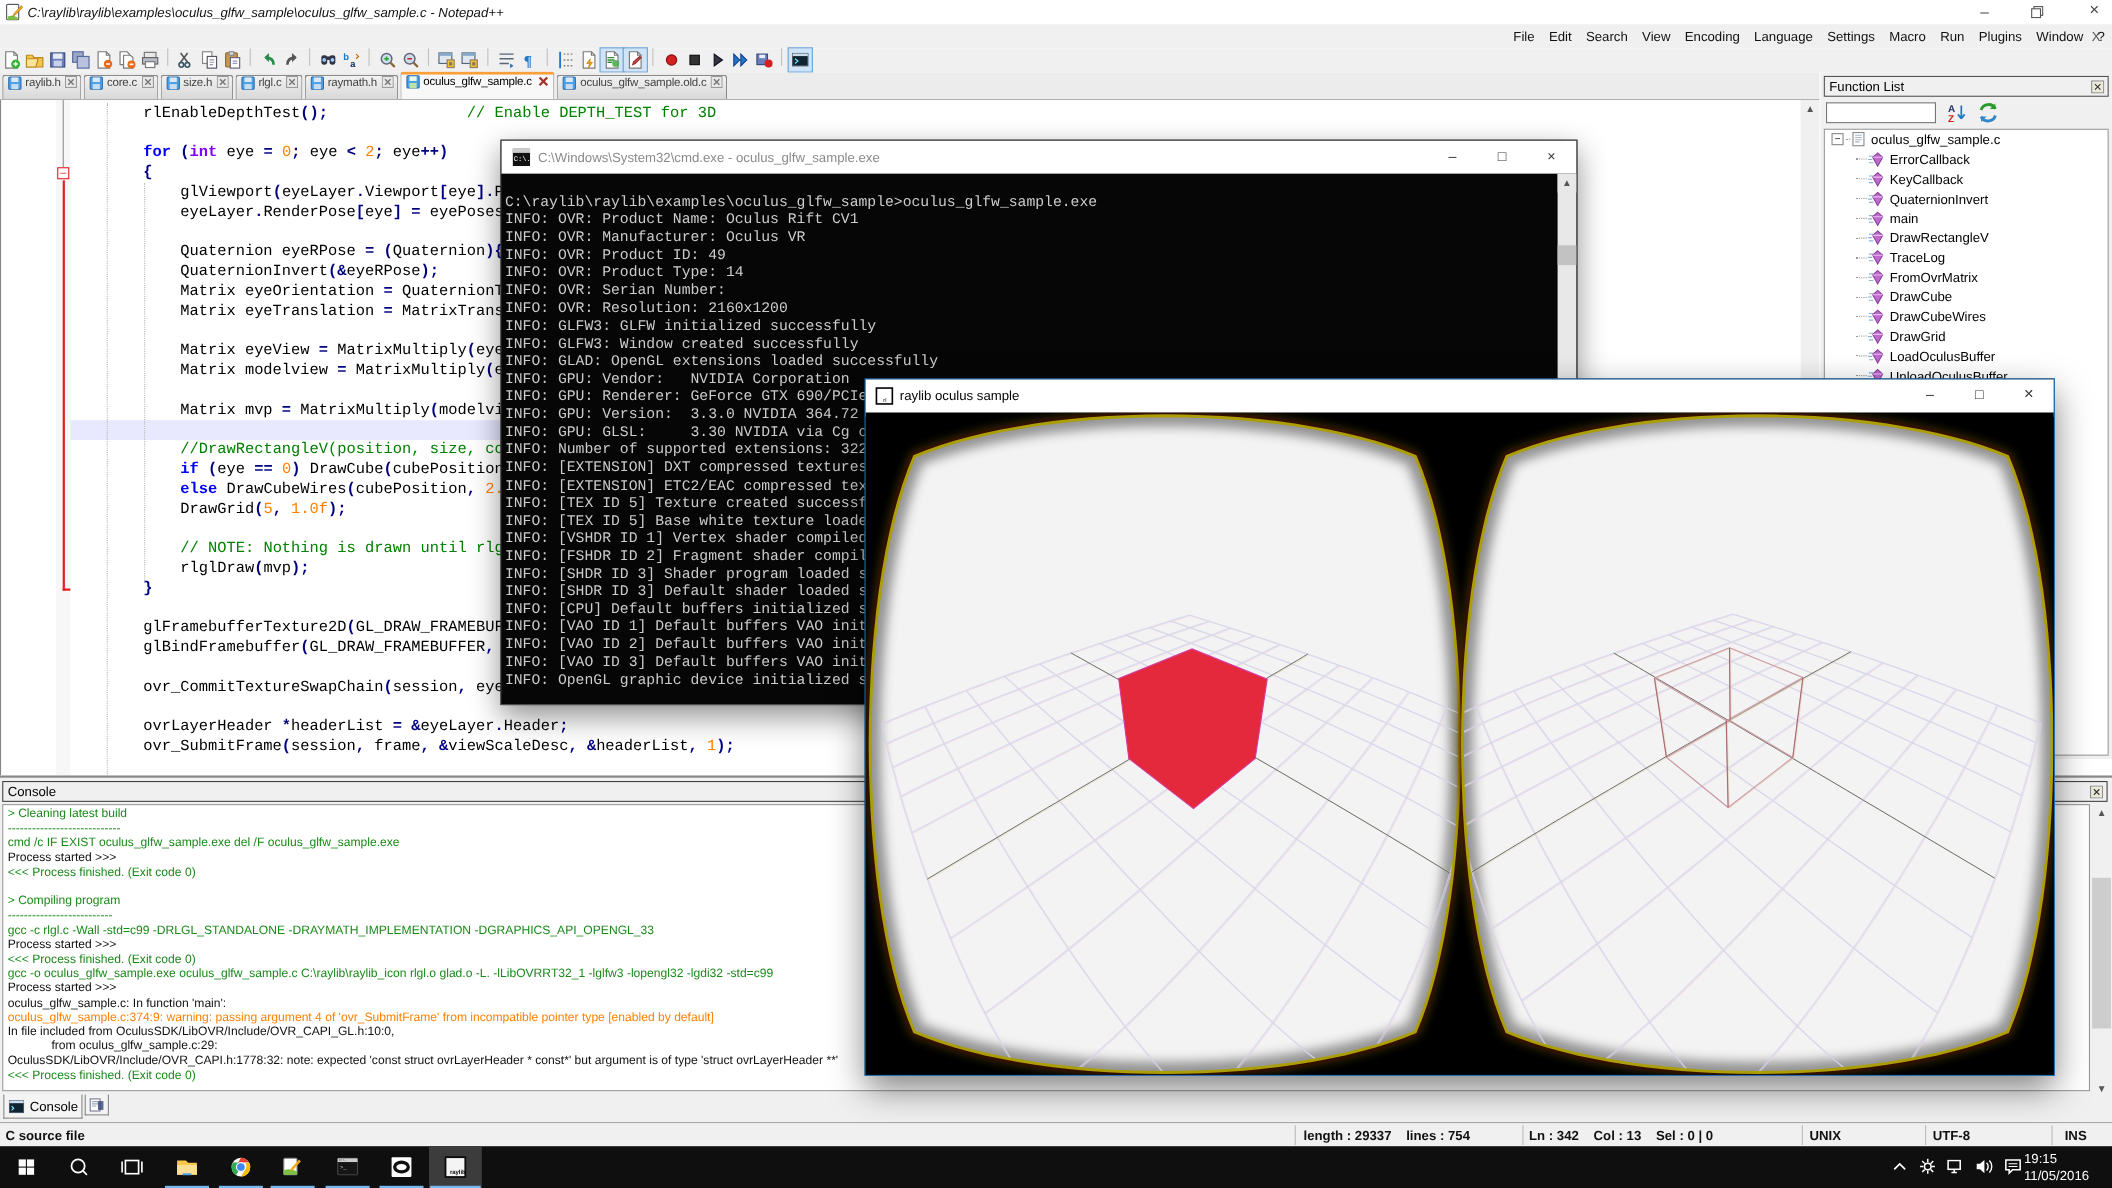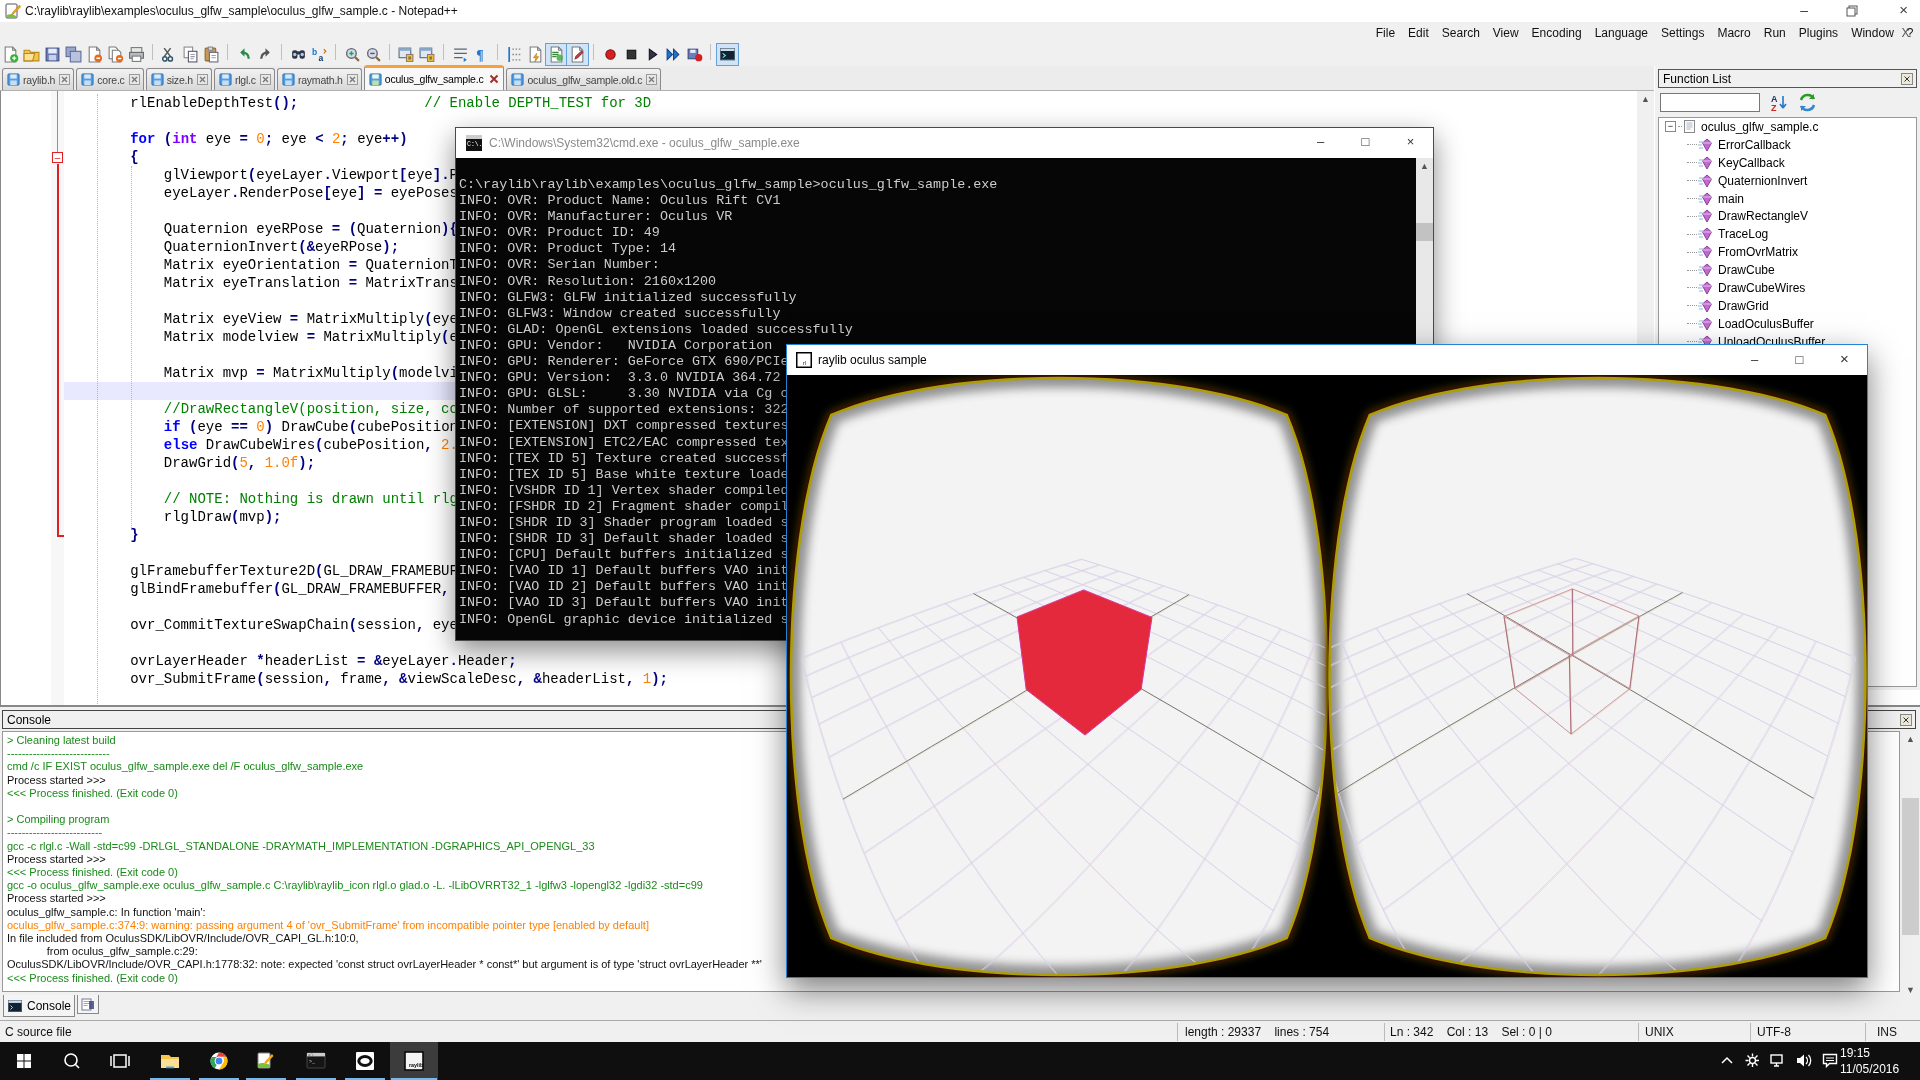--- a/index.html
+++ b/index.html
@@ -1,31 +1,31 @@
 <!DOCTYPE html>
 <html><head><meta charset="utf-8"><style>
 * { margin:0; padding:0; box-sizing:border-box; }
 html,body { width:1920px; height:1080px; overflow:hidden; background:#fff;
   font-family:"Liberation Sans", sans-serif; }
 .abs { position:absolute; }
 
 #titlebar { position:absolute; left:0; top:0; width:1920px; height:22px; background:#fff;
-  font-size:12px; color:#111; }
+  font-size:12px; color:#111;font-style:italic; }
 #titlebar .ttl { position:absolute; left:25px; top:4px; }
 #menubar { position:absolute; left:0; top:22px; width:1920px; height:22px; background:#f0f0f0;
   font-size:12px; color:#111; white-space:nowrap;text-align:right; }
 #menubar span { display:inline-block; padding:4px 6.5px 0 6.5px; }
 #toolbar { position:absolute; left:0; top:44px; width:1920px; height:22px; background:#f0f0f0;
   white-space:nowrap; }
 .tbtn { display:inline-block; width:21px; height:21px; vertical-align:top; padding:2px; }
 .tbtn.pressed { background:#cfe4f7; outline:1px solid #66a0d8; }
 .tbsep { display:inline-block; width:6px; height:16px; border-right:1px solid #c0c0c0; margin-right:6px; vertical-align:top; }
 #tabbar { position:absolute; left:0; top:66px; width:1654px; height:25px; background:#ececec;
   border-bottom:1px solid #b0b0b0; display:flex; align-items:flex-end; }
-.tab { display:flex; align-items:center; height:22px; padding:0 3px; font-size:10.5px; color:#444;
+.tab { display:flex; align-items:flex-start; height:22px; padding:0 3px; font-size:10.5px; color:#444;
   letter-spacing:-0.2px;
   background:linear-gradient(180deg,#f2f2f2,#d8d8d8); border:1px solid #8a8a8a; border-bottom:none;
   border-radius:3px 3px 0 0; margin-left:2px; }
 .tab.active { height:25px; background:#f8f8f8; color:#000; border-top:3px solid #f9a03a; }
 
 #editor { position:absolute; left:0; top:91px; width:1654px; height:614px; background:#fff;
   border-left:1px solid #888; overflow:hidden; }
 #gutter { position:absolute; left:1px; top:0; width:49px; height:614px; background:#e4e4e4; }
 #gutter pre { position:absolute; top:3px; right:16px; text-align:right;
   font-family:"Liberation Mono", monospace; font-size:12px; line-height:18px; color:#808080; }
@@ -60,21 +60,21 @@
 #conhead { position:absolute; left:2px; top:3px; width:1914px; height:19px; background:#f0f0f0;
   border:1px solid #444; font-size:12px; padding:2px 4px; color:#000; }
 #conout { position:absolute; left:2px; top:24px; width:1898px; height:261px; background:#fff;
   border:1px solid #999; font-size:11px; padding:2px 4px; overflow:hidden; }
 #conout div { line-height:13.2px; white-space:pre; }
 .cl-g { color:#1a8a1a; } .cl-b { color:#111; } .cl-o { color:#ff8000; }
 #convs { position:absolute; left:1902px; top:24px; width:17px; height:268px; background:#f0f0f0; }
 #contabs { position:absolute; left:0px; top:288px; height:24px; font-size:12px; color:#000; }
 
 #statusbar { position:absolute; left:0; top:1020px; width:1920px; height:22px; background:#f0f0f0;
-  border-top:1px solid #aaa; font-size:12px; color:#111; }
+  border-top:1px solid #aaa; font-size:12px; color:#111;font-weight:bold; }
 #statusbar span { position:absolute; top:4px; }
 .stdiv { position:absolute; top:2px; width:1px; height:18px; background:#bbb; }
 
 #cmdwin { position:absolute; left:455px; top:127px; width:979px; height:514px;
   box-shadow:0 10px 26px rgba(0,0,0,0.45); border:1px solid #4a4a4a; background:#000; }
 #cmdtitle { position:absolute; left:0; top:0; width:100%; height:30px; background:#fff;
   font-size:12px; color:#8a8a8a; }
 #cmdbody { position:absolute; left:0; top:30px; width:100%; height:482px; background:#060606; }
 #cmdbody pre { position:absolute; left:3px; top:19px; font-family:"Liberation Mono", monospace;
   font-size:13.4px; line-height:16.1px; color:#cccccc; }

